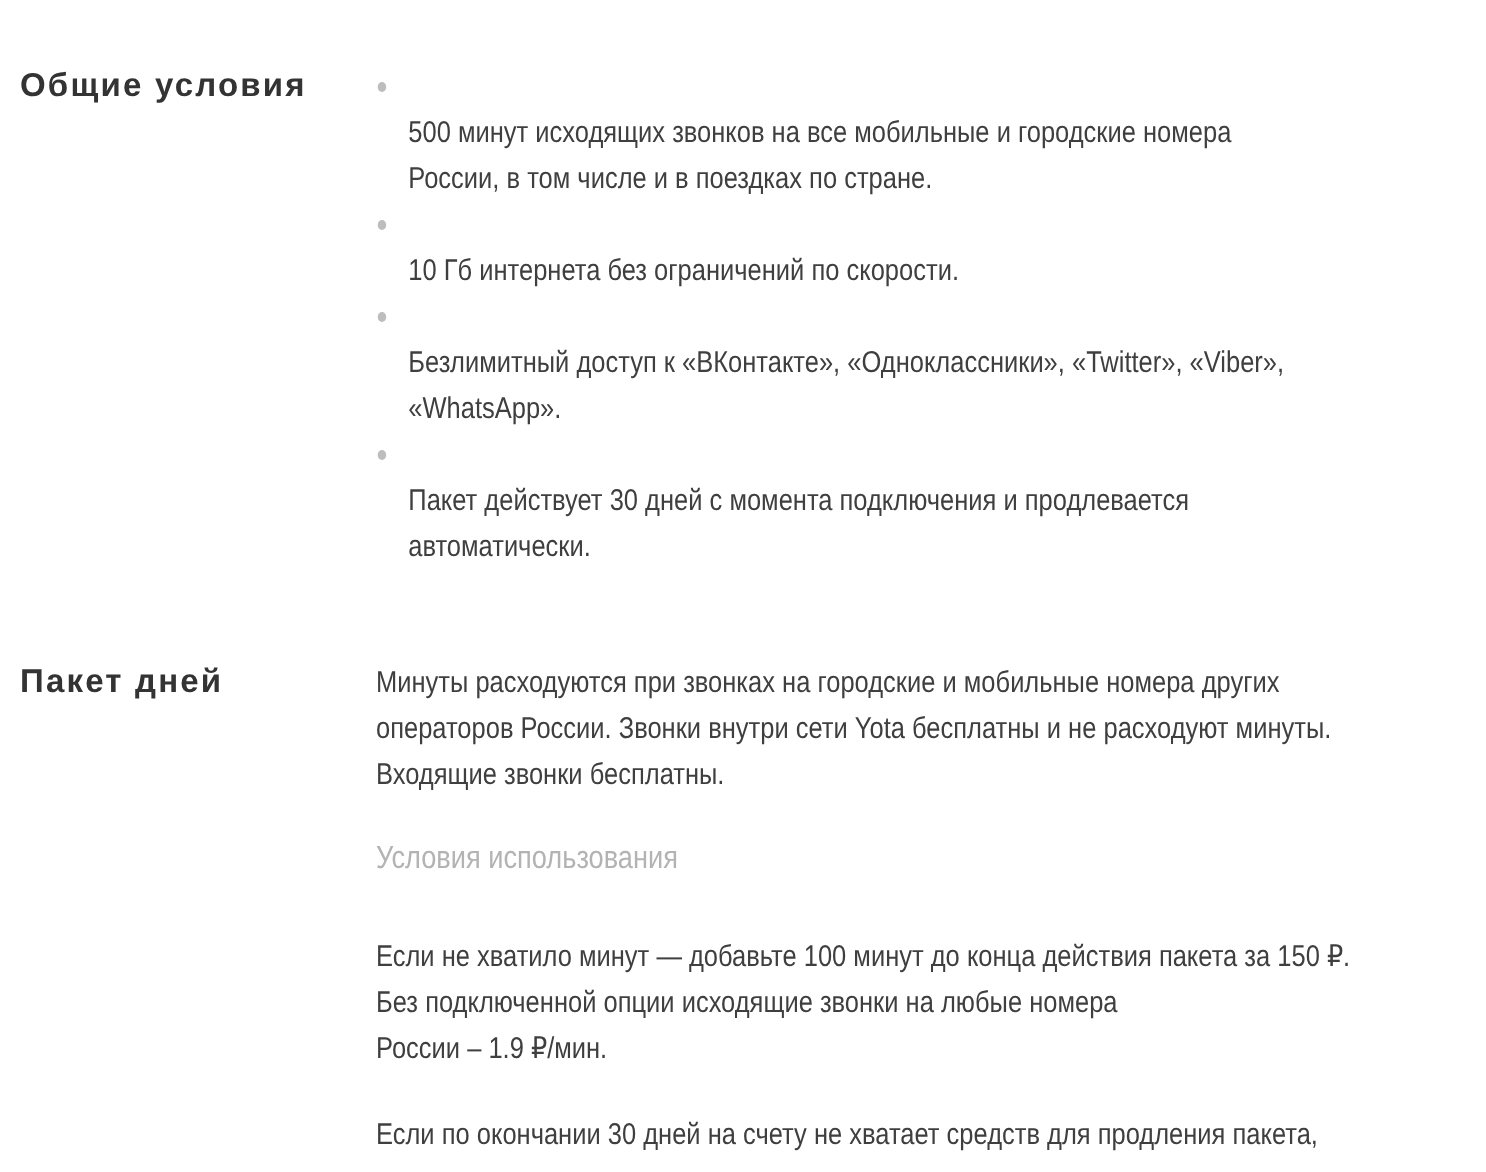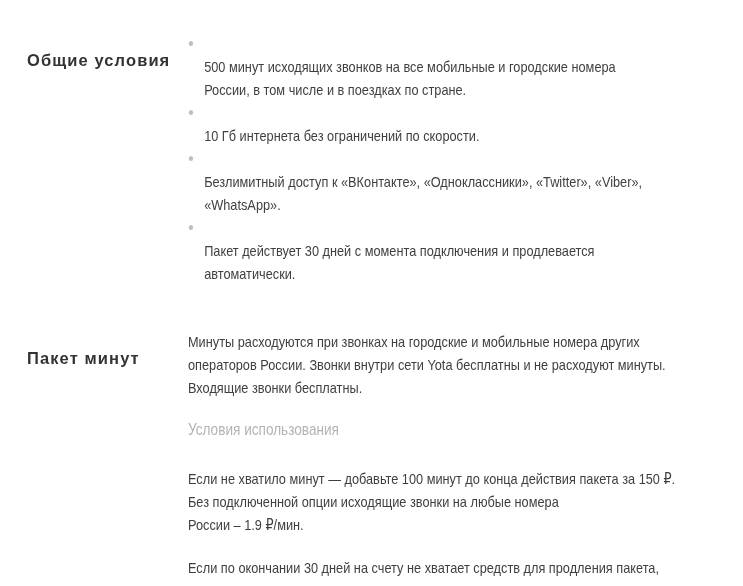--- a/index.html
+++ b/index.html
@@ -20,21 +20,21 @@
   }
   .section {
     display: grid;
     grid-template-columns: 188px 1fr;
     align-items: start;
   }
   .section-minutes {
     margin-top: 45px;
   }
   .section h3 {
-    margin: 17px;
+    margin: 0;
     padding-left: 10px;
     font-size: 16.5px;
     line-height: 23px;
     font-weight: bold;
     letter-spacing: 1.1px;
     color: #333333;
     white-space: nowrap;
   }
   
   .content {
@@ -102,21 +102,21 @@
         </li>
         <li>
           <span class="dot"></span><span>Пакет действует 30 дней с момента подключения и продлевается
 автоматически.</span>
         </li>
       </ul>
     </div>
   </section>
 
   <section class="section section-minutes">
-    <h3>Пакет минут</h3>
+    <h3>Пакет дней</h3>
     <div class="content">
       <p>Минуты расходуются при звонках на городские и мобильные номера других
 операторов России. Звонки внутри сети Yota бесплатны и не расходуют минуты.
 Входящие звонки бесплатны.</p>
       <p class="sub">Условия использования</p>
       <p class="p-option">Если не хватило минут — добавьте 100 минут до конца действия пакета за 150 ₽.
 Без подключенной опции исходящие звонки на любые номера
 России – 1.9 ₽/мин.</p>
       <p class="p-expiry">Если по окончании 30 дней на счету не хватает средств для продления пакета,
 стоимость звонков составит:</p>

